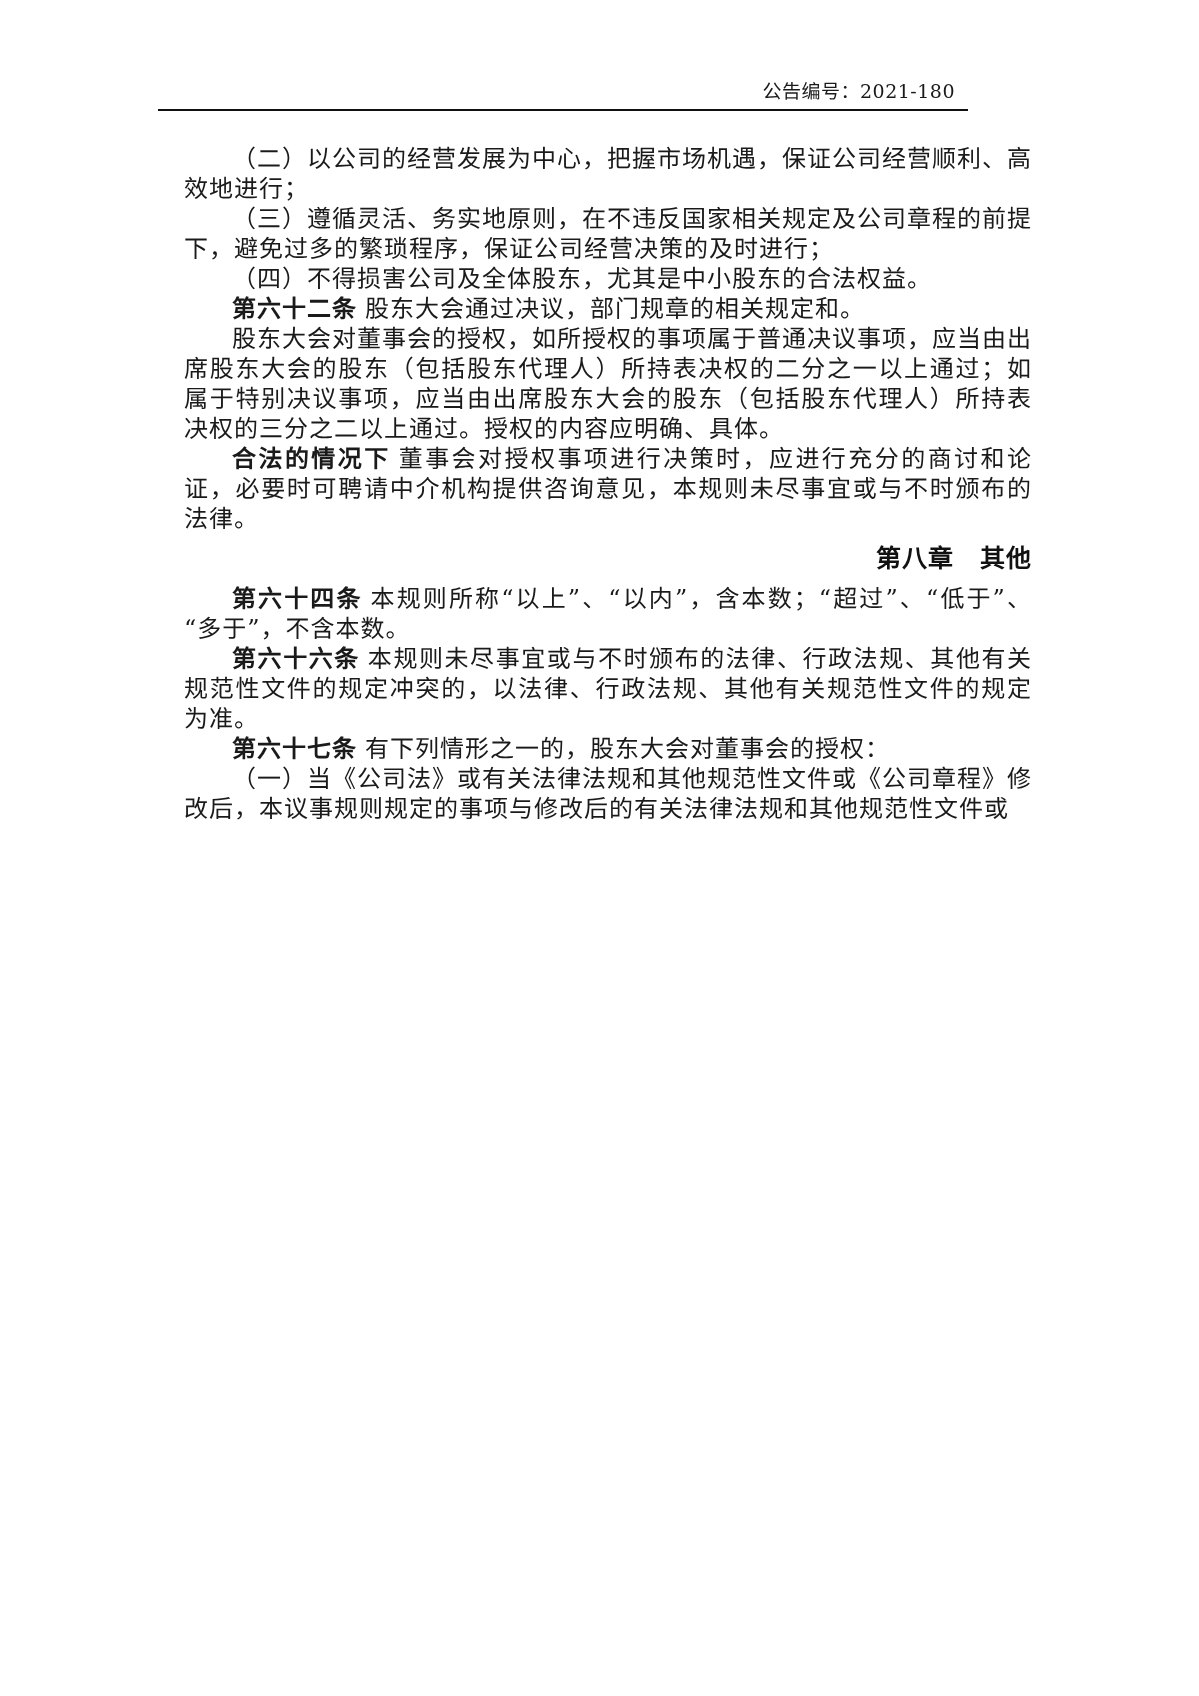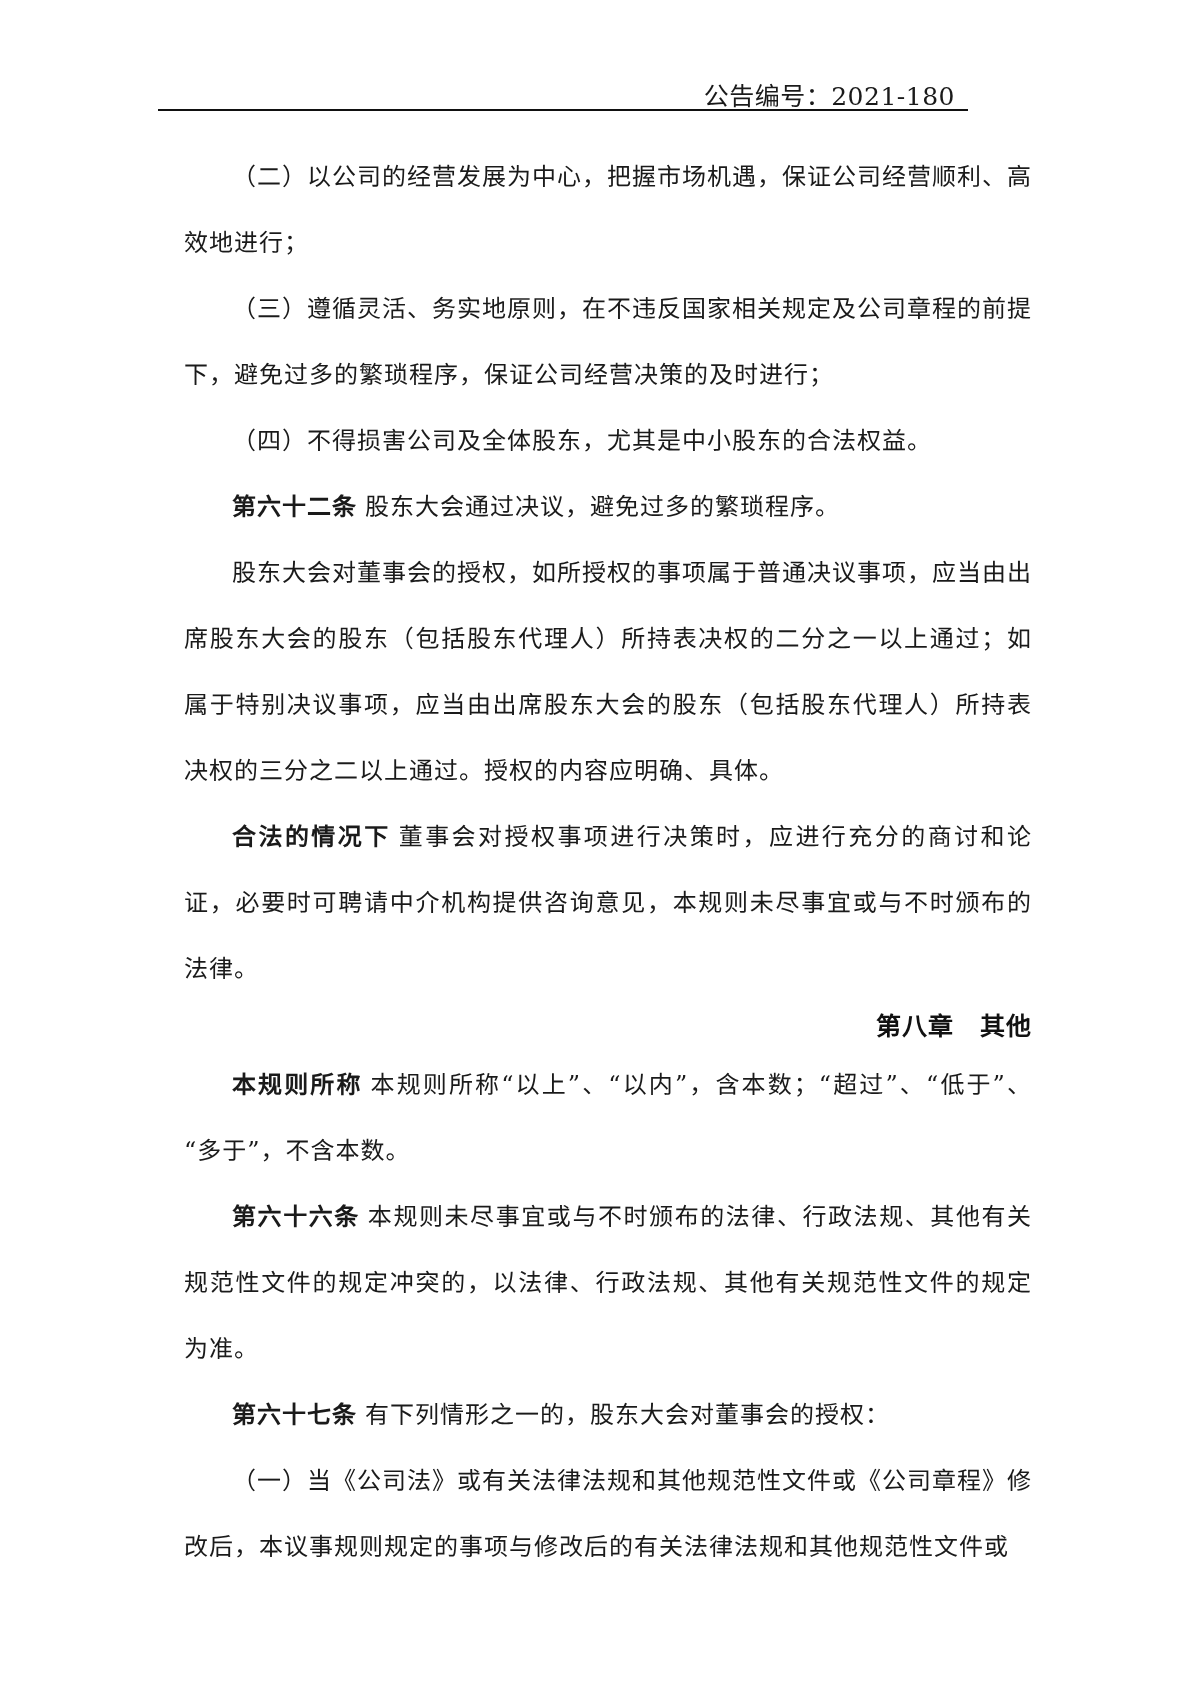--- a/index.html
+++ b/index.html
@@ -15,21 +15,21 @@
     color: #1a1a1a;
     overflow: hidden;
   }
   .announce {
     position: absolute;
     top: 76px;
     left: 0;
     right: 244px;
     text-align: right;
     font-family: "DejaVu Serif", "Liberation Serif", serif;
-    font-size: 25px;
+    font-size: 19px;
     letter-spacing: 0.5px;
     color: #1a1a1a;
     white-space: nowrap;
   }
   .rule {
     position: absolute;
     top: 109px;
     left: 158px;
     width: 810px;
     height: 2px;
@@ -38,21 +38,21 @@
   .doc-body {
     position: absolute;
     top: 144px;
     left: 184px;
     width: 848px;
   }
   .para {
     margin: 0;
     font-family: "DejaVu Serif", "Liberation Serif", serif;
     font-size: 24px;
-    line-height: 66px;
+    line-height: 30px;
     letter-spacing: 1px;
     text-align: justify;
     text-indent: 2em;
     color: #1a1a1a;
   }
   .lead {
     font-family: "DejaVu Sans", "Liberation Sans", sans-serif;
     font-weight: 700;
     letter-spacing: 1px;
   }
@@ -82,30 +82,30 @@
   </header>
 
   <main class="doc-body">
 
     <p class="para"><span>（二）以公司的经营发展为中心，把握市场机遇，保证公司经营顺利、高效地进行；</span></p>
 
     <p class="para"><span>（三）遵循灵活、务实地原则，在不违反国家相关规定及公司章程的前提下，避免过多的繁琐程序，保证公司经营决策的及时进行；</span></p>
 
     <p class="para"><span>（四）不得损害公司及全体股东，尤其是中小股东的合法权益。</span></p>
 
-    <p class="para"><b class="lead">第六十二条</b><span>股东大会通过决议，避免过多的繁琐程序。</span></p>
+    <p class="para"><b class="lead">第六十二条</b><span>股东大会通过决议，部门规章的相关规定和。</span></p>
 
 
     <p class="para"><span>股东大会对董事会的授权，如所授权的事项属于普通决议事项，应当由出席股东大会的股东（包括股东代理人）所持表决权的二分之一以上通过；如属于特别决议事项，应当由出席股东大会的股东（包括股东代理人）所持表决权的三分之二以上通过。授权的内容应明确、具体。</span></p>
 
     <p class="para"><b class="lead">合法的情况下</b><span>董事会对授权事项进行决策时，应进行充分的商讨和论证，必要时可聘请中介机构提供咨询意见，本规则未尽事宜或与不时颁布的法律。</span></p>
 
     <h2 class="chapter">第八章　其他</h2>
 
-    <p class="para"><b class="lead">本规则所称</b><span>本规则所称“以上”、“以内”，含本数；“超过”、“低于”、“多于”，不含本数。</span></p>
+    <p class="para"><b class="lead">第六十四条</b><span>本规则所称“以上”、“以内”，含本数；“超过”、“低于”、“多于”，不含本数。</span></p>
 
 
     <p class="para"><b class="lead">第六十六条</b><span>本规则未尽事宜或与不时颁布的法律、行政法规、其他有关规范性文件的规定冲突的，以法律、行政法规、其他有关规范性文件的规定为准。</span></p>
 
     <p class="para"><b class="lead">第六十七条</b><span>有下列情形之一的，股东大会对董事会的授权：</span></p>
 
     <p class="para"><span>（一）当《公司法》或有关法律法规和其他规范性文件或《公司章程》修改后，本议事规则规定的事项与修改后的有关法律法规和其他规范性文件或</span></p>
 
   </main>
 

